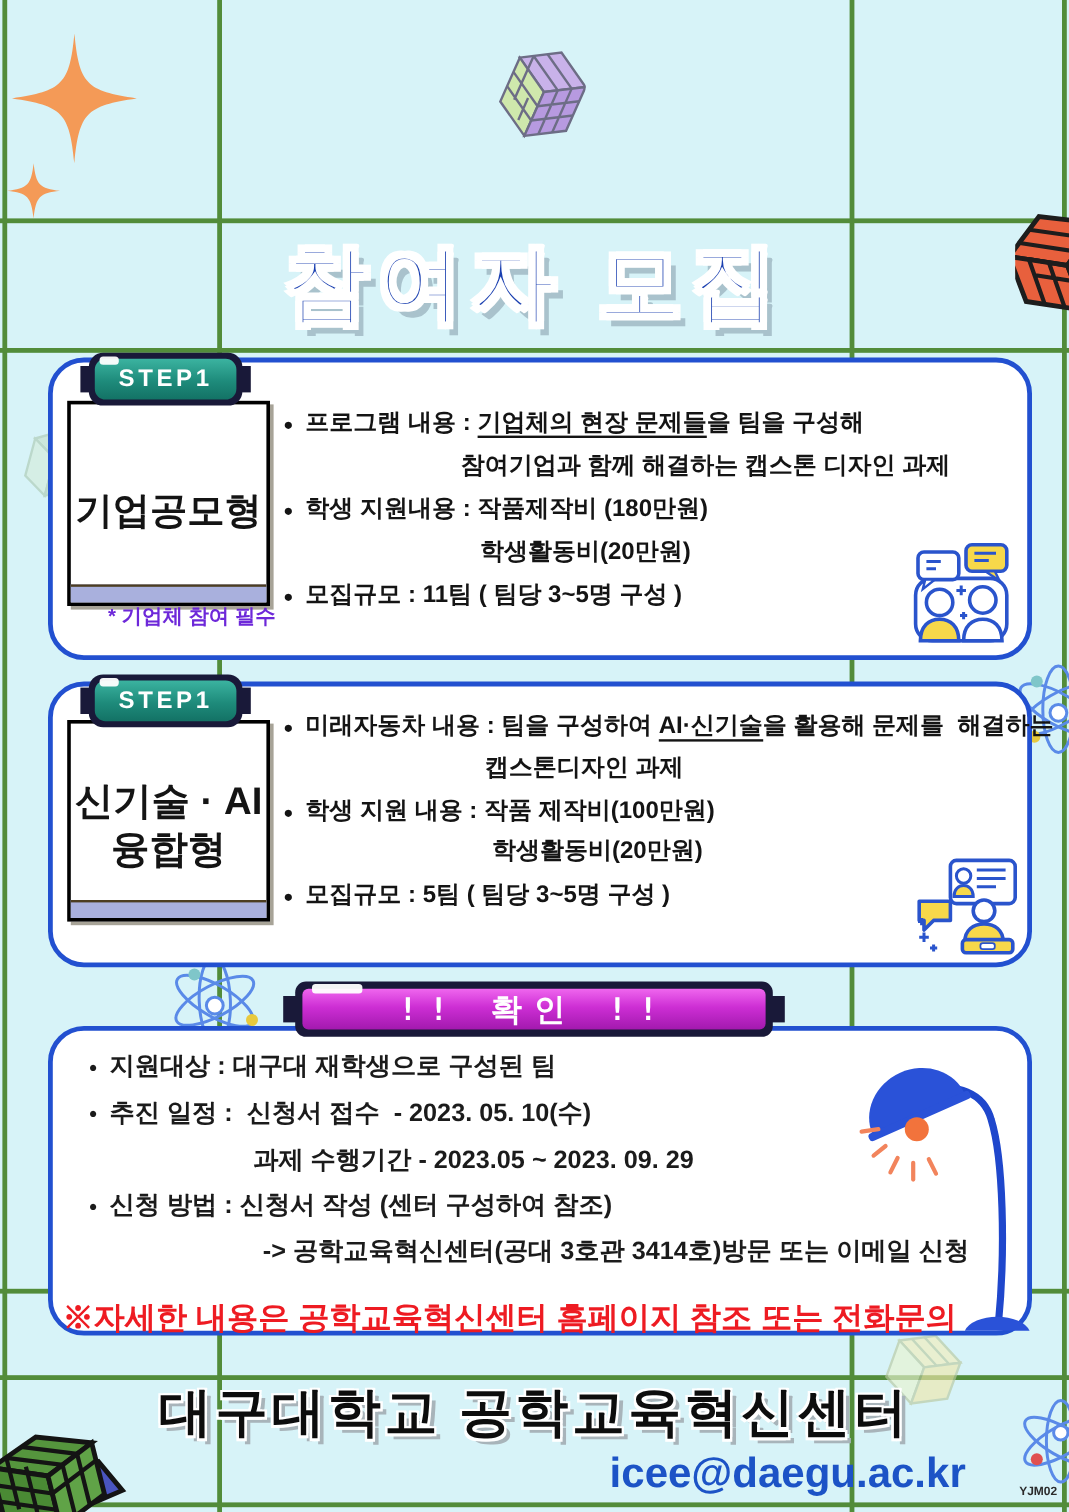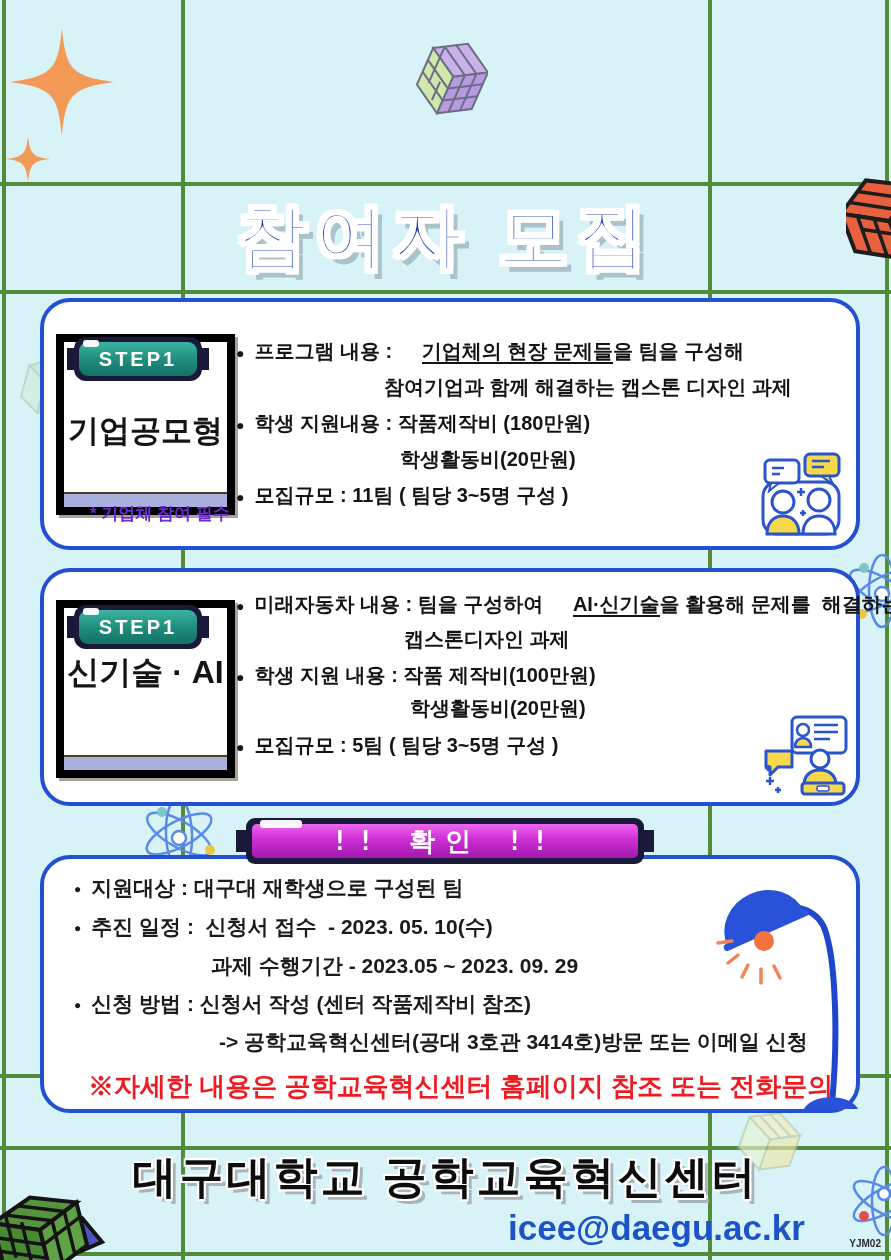--- a/index.html
+++ b/index.html
@@ -27,38 +27,38 @@
     text-shadow:-3px -3px 0 #fff,3px -3px 0 #fff,-3px 3px 0 #fff,3px 3px 0 #fff,
                 7px 8px 0 #a9c2cc;
   }
   
   .card{position:absolute;left:40px;width:820px;background:#ffffff;
         border:4px solid #2250d0;border-radius:30px;z-index:3;box-sizing:border-box;}
   #card1{top:298px;height:252px;}
   #card2{top:568px;height:238px;}
   #card3{top:855px;height:258px;}
   
-  .notepad{position:absolute;background:#fff;border:8px solid #000000;
+  .notepad{position:absolute;background:#fff;border:3px solid #000000;
            box-shadow:3px 3px 0 rgba(60,50,25,.45);}
   .notepad .strip{position:absolute;left:0;right:0;bottom:0;height:13px;background:#a9b0dd;border-top:2px solid #4c3d21;}
   .type-label{position:absolute;width:100%;text-align:center;font-weight:800;color:#141414;}
   
-  .badge{position:absolute;width:128px;height:44px;background:#191939;border-radius:12px;z-index:4;margin-top:43px;}
+  .badge{position:absolute;width:128px;height:44px;background:#191939;border-radius:12px;z-index:4;}
   .badge:before,.badge:after{content:"";position:absolute;top:11px;width:10px;height:22px;background:#191939;}
   .badge:before{left:-7px;} .badge:after{right:-7px;}
   .badge .inner{position:absolute;inset:5px;border-radius:9px;
       background:linear-gradient(180deg,#3bb3a0 0%,#1e8b7b 55%,#137265 100%);
       display:flex;align-items:center;justify-content:center;}
   .badge .hl{position:absolute;left:9px;top:3px;width:16px;height:7px;background:#fff;border-radius:3px;opacity:.95;}
   .badge .txt{color:#fff;font-weight:800;font-size:20px;letter-spacing:3px;}
   
   .row{position:absolute;display:flex;align-items:center;gap:10px;color:#141414;
        font-weight:700;font-size:20px;white-space:pre;}
   .row .dot{font-size:14px;line-height:1;transform:translateY(1px);}
-  .u{border-bottom:2.5px solid #141414;margin-left:24px;}
+  .u{border-bottom:2.5px solid #141414;}
   .foot{position:absolute;font-weight:600;font-size:17px;color:#6d28d9;white-space:pre;}
   
   #card3 .row{font-weight:600;font-size:21px;color:#1b1b1b;}
   #card3 .row .dot{font-size:12px;}
   .notice{position:absolute;font-weight:800;font-size:26px;color:#ee1b22;white-space:pre;}
   
   .banner{position:absolute;left:246px;top:818px;width:398px;height:46px;background:#191939;border-radius:9px;z-index:5;}
   .banner:before,.banner:after{content:"";position:absolute;top:12px;width:14px;height:22px;background:#191939;}
   .banner:before{left:-10px;} .banner:after{right:-10px;}
   .banner .inner{position:absolute;inset:6px;border-radius:5px;
@@ -244,20 +244,21 @@
         <path d="M42 36 v8 M38 40 h8 M44 58 v6 M41 61 h6" stroke="#2a54cc" stroke-width="2.5"></path>
       </svg>
     </div>
   </div>
 
   <div class="card" id="card2">
     <div class="notepad" style="left:12px;top:28px;width:163px;height:162px;">
       <div class="strip"></div>
       <div class="type-label" style="top:44px;font-size:32px;line-height:40px;">
         <div>신기술 · AI</div>
+        <div>융합형</div>
       </div>
     </div>
     <div class="badge" style="left:30px;top:-10px;">
       <div class="inner">
           <span class="txt">STEP1</span>
         </div>
       <div class="hl"></div>
     </div>
 
     <div class="row" style="left:192px;top:19px;">
@@ -309,26 +310,26 @@
     </div>
     <div class="row" style="left:30px;top:54px;">
       <span class="dot">●</span>
       <span>추진 일정 :  신청서 접수  - 2023. 05. 10(수)</span>
     </div>
     <div class="row" style="left:167px;top:93px;">
       <span>과제 수행기간 - 2023.05 ~ 2023. 09. 29</span>
     </div>
     <div class="row" style="left:30px;top:131px;">
       <span class="dot">●</span>
-      <span>신청 방법 : 신청서 작성 (센터 작품제작비 참조)</span>
+      <span>신청 방법 : 신청서 작성 (센터 구성하여 참조)</span>
     </div>
     <div class="row" style="left:175px;top:169px;">
       <span>-&gt; 공학교육혁신센터(공대 3호관 3414호)방문 또는 이메일 신청</span>
     </div>
-    <div class="notice" style="left:8px;top:210px;margin-left:36px;">※자세한 내용은 공학교육혁신센터 홈페이지 참조 또는 전화문의</div>
+    <div class="notice" style="left:8px;top:222px;">※자세한 내용은 공학교육혁신센터 홈페이지 참조 또는 전화문의</div>
 
     <div class="deco" style="left:668px;top:22px;">
       <svg width="148" height="232" viewBox="0 0 148 232">
         <path d="M120 222 C126 160 124 84 114 52 C108 30 84 20 62 30" fill="none" stroke="#1f47cc" stroke-width="6"></path>
         <g transform="rotate(-24 52 44)">
           <path d="M10 48 A42 38 0 0 1 94 48 Z" fill="#2a52d8"></path>
           <rect x="6" y="46" width="92" height="7" rx="3" fill="#2a52d8"></rect>
         </g>
         <circle cx="52" cy="60" r="10" fill="#f2733c"></circle>
         <g stroke="#f2845c" stroke-width="3.5" stroke-linecap="round">

